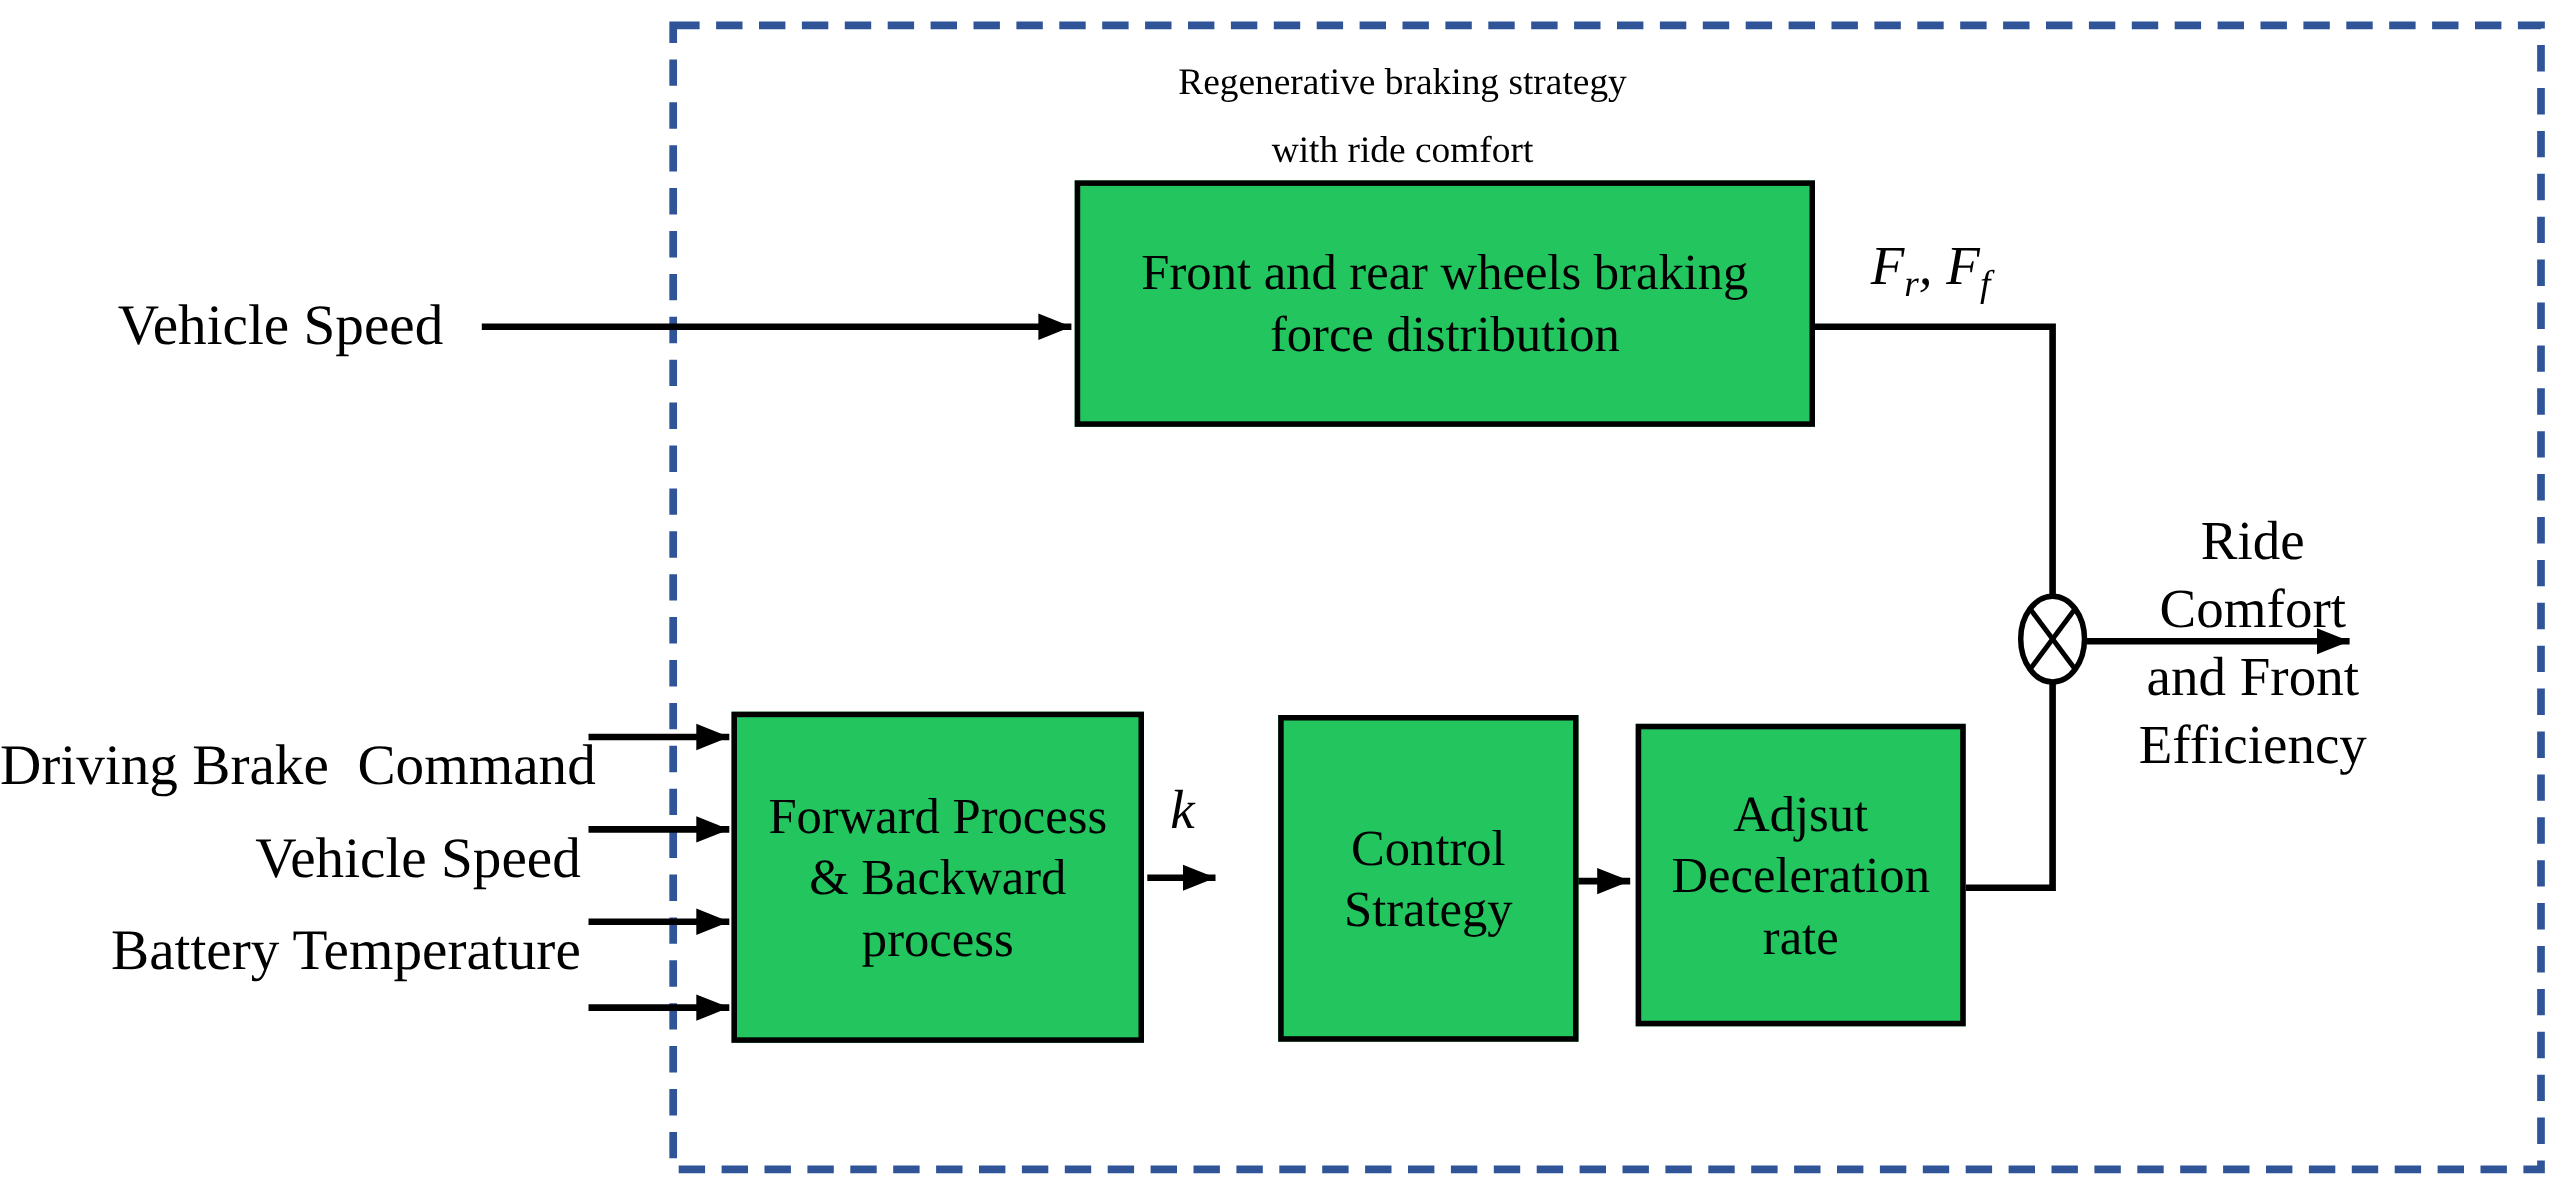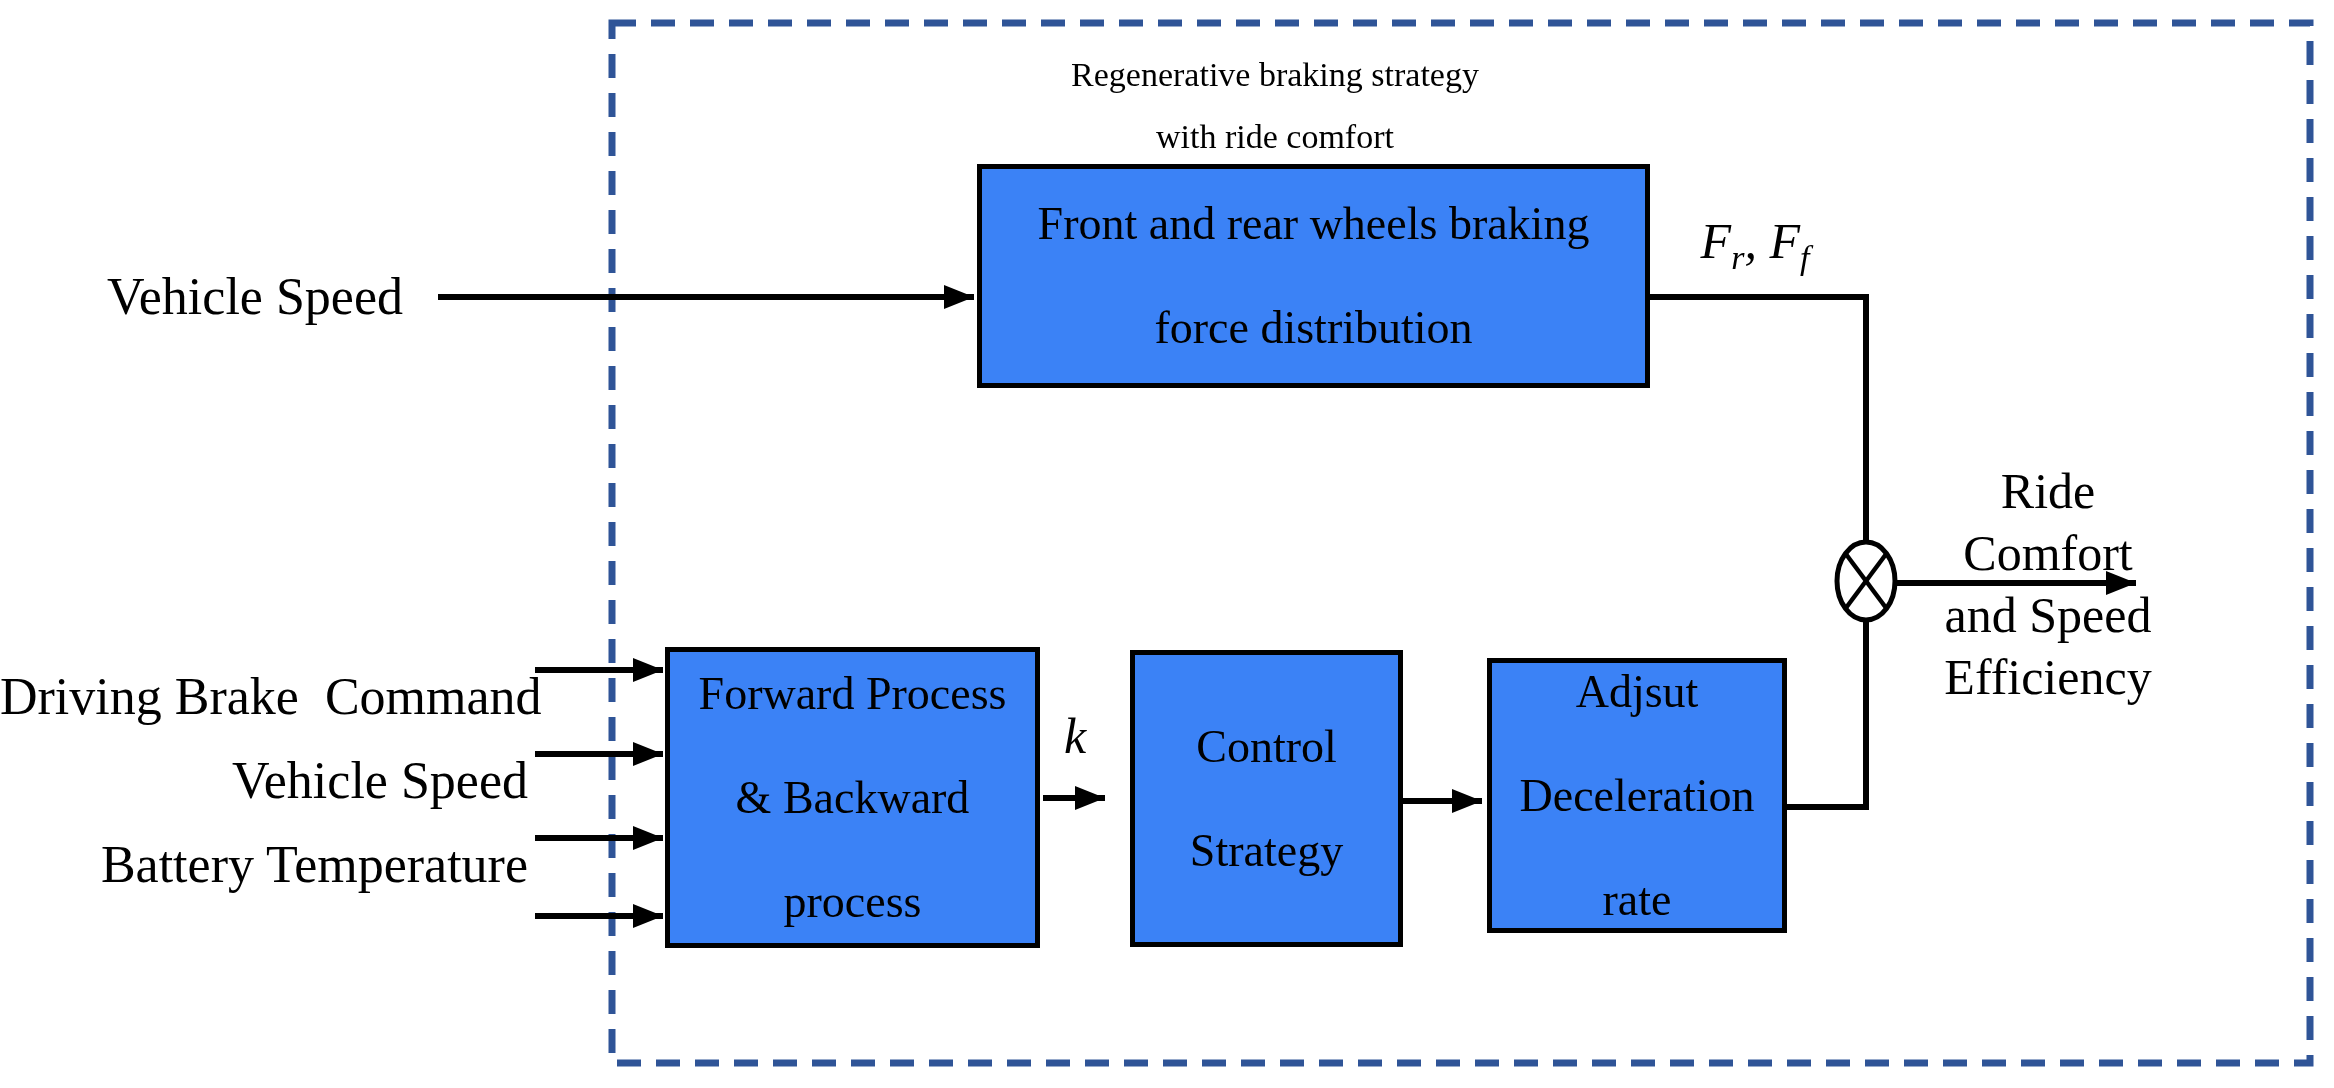--- a/index.html
+++ b/index.html
@@ -11,23 +11,23 @@
   .lbl { position:absolute; z-index:2; color:#000; }
   .center { text-align:center; }
   .right { text-align:right; }
   .pre { white-space:pre;margin-top:27px; }
   .title { font-size:34px; line-height:62px; }
   .io { font-size:52px; line-height:62px; }
   .math { font-style:italic; font-size:50px; line-height:62px; }
   .math sub { font-size:0.68em; font-style:italic; }
   .blockbox {
     position:absolute; z-index:2; box-sizing:border-box;
-    border:5px solid #000; background:#3b82f6;
+    border:5px solid #000; background:#22c55e;
     display:flex; flex-direction:column; justify-content:center; align-items:center;
-    font-size:46px; line-height:56px; text-align:center;gap:48px;
+    font-size:46px; line-height:56px; text-align:center;
   }
   .ride { font-size:50px; line-height:62px; }
 </style>
 </head>
 <body>
 
 <div class="stage">
 
   <svg class="layer-svg" width="2334" height="1088" viewBox="0 0 2334 1088">
     <defs>
@@ -81,31 +81,31 @@
   </div>
 
   <div class="blockbox" style="left:665px; top:647px; width:375px; height:301px;">
     <div>Forward Process</div>
     <div>&amp; Backward</div>
     <div>process</div>
   </div>
 
   <div class="lbl math center" style="left:1040px; top:705px; width:70px;">k</div>
 
-  <div class="blockbox" style="left:1130px; top:650px; width:273px; height:297px;">
+  <div class="blockbox" style="left:1162px; top:650px; width:273px; height:297px;">
     <div>Control</div>
     <div>Strategy</div>
   </div>
 
   <div class="blockbox" style="left:1487px; top:658px; width:300px; height:275px;">
     <div>Adjsut</div>
     <div>Deceleration</div>
     <div>rate</div>
   </div>
 
   <div class="lbl ride center" style="left:1868px; top:460px; width:360px;">
     <div>Ride</div>
     <div>Comfort</div>
-    <div>and Speed</div>
+    <div>and Front</div>
     <div>Efficiency</div>
   </div>
 
 </div>
 
 </body></html>

